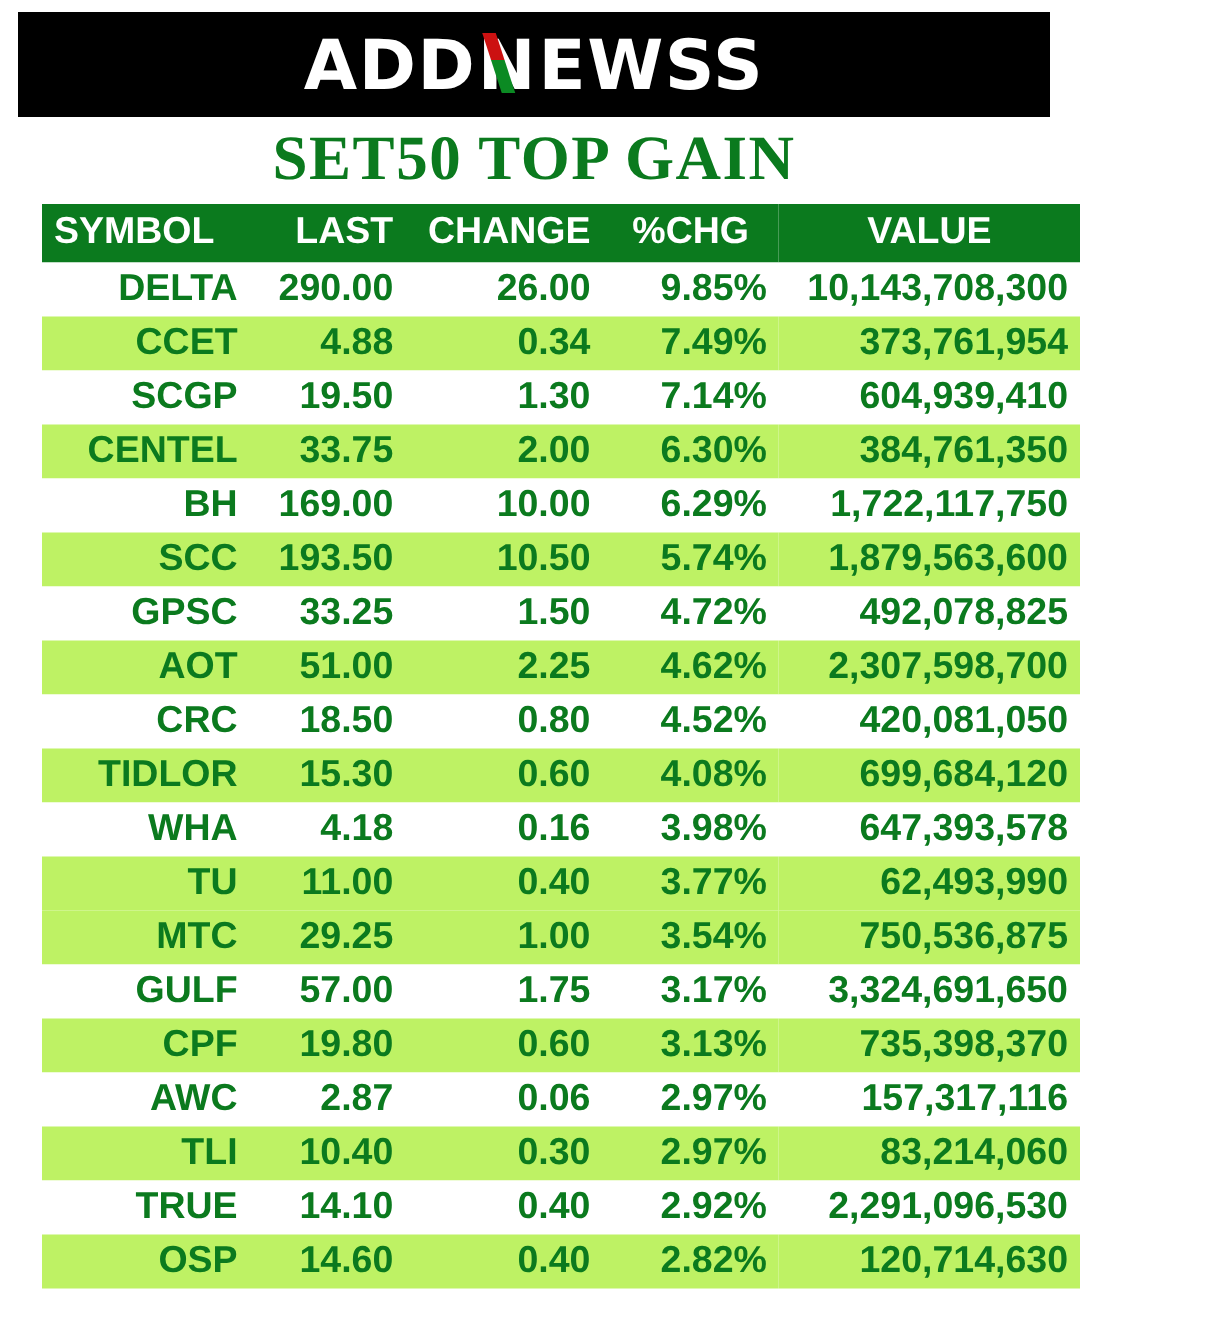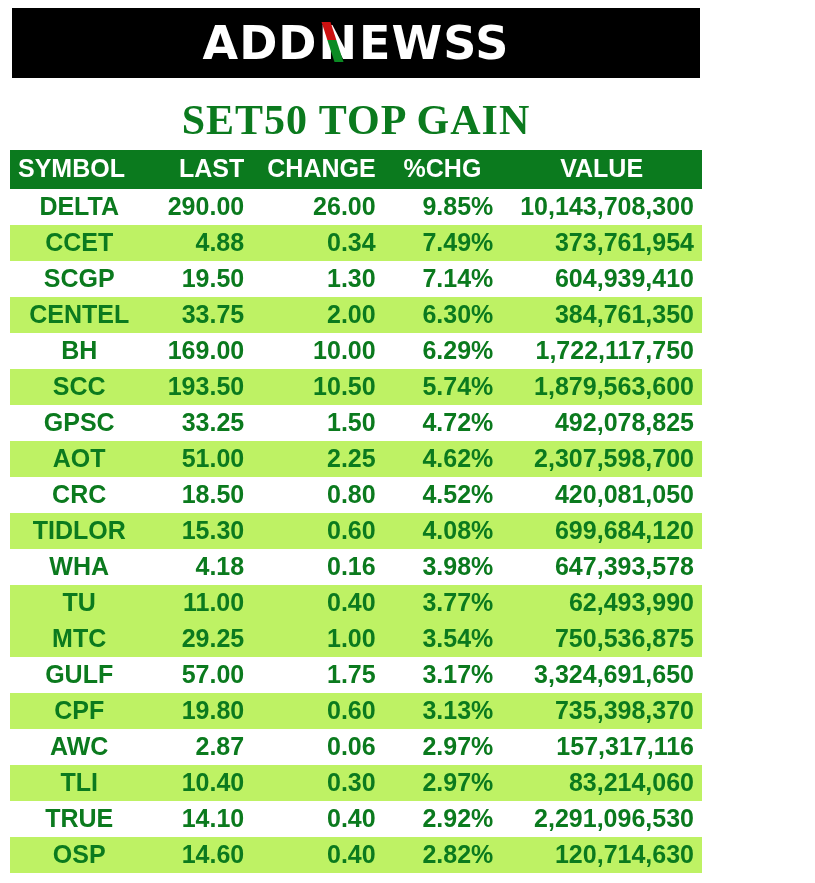--- a/index.html
+++ b/index.html
@@ -57,29 +57,30 @@
     background: linear-gradient(to bottom, #cc1111 0%, #cc1111 45%, #0b8a23 45%, #0b8a23 100%);
   }
   
   .title {
     text-align: center;
     font-family: "Liberation Serif", serif;
     font-weight: bold;
     font-size: 42px;
     color: #0b7a1e;
     letter-spacing: 1px;
-    padding: 20px 0 8px 0;
+    padding: 6px 0 8px 0;
     line-height: 1.05;
   }
   
   table.quote {
     width: 100%;
     border-collapse: collapse;
     table-layout: fixed;
     font-family: "Liberation Sans", sans-serif;
+    margin-left: 18px;
   }
   table.quote thead th {
     background: #0b7a1e;
     color: #ffffff;
     font-size: 25px;
     font-weight: bold;
     padding: 4px 8px 6px 8px;
     text-align: right;
     white-space: nowrap;
   }
@@ -97,21 +98,21 @@
 
   table.quote tbody td {
     font-size: 25px;
     font-weight: bold;
     color: #0b7a1e;
     padding: 3px 8px 4px 8px;
     text-align: right;
     white-space: nowrap;
   }
   table.quote tbody td.sym {
-    text-align: center;
+    text-align: right;
   }
   table.quote tbody tr.odd td {
     background: #ffffff;
   }
   table.quote tbody tr.even td {
     background: #bef264;
   }
 </style>
 </head>
 <body>

